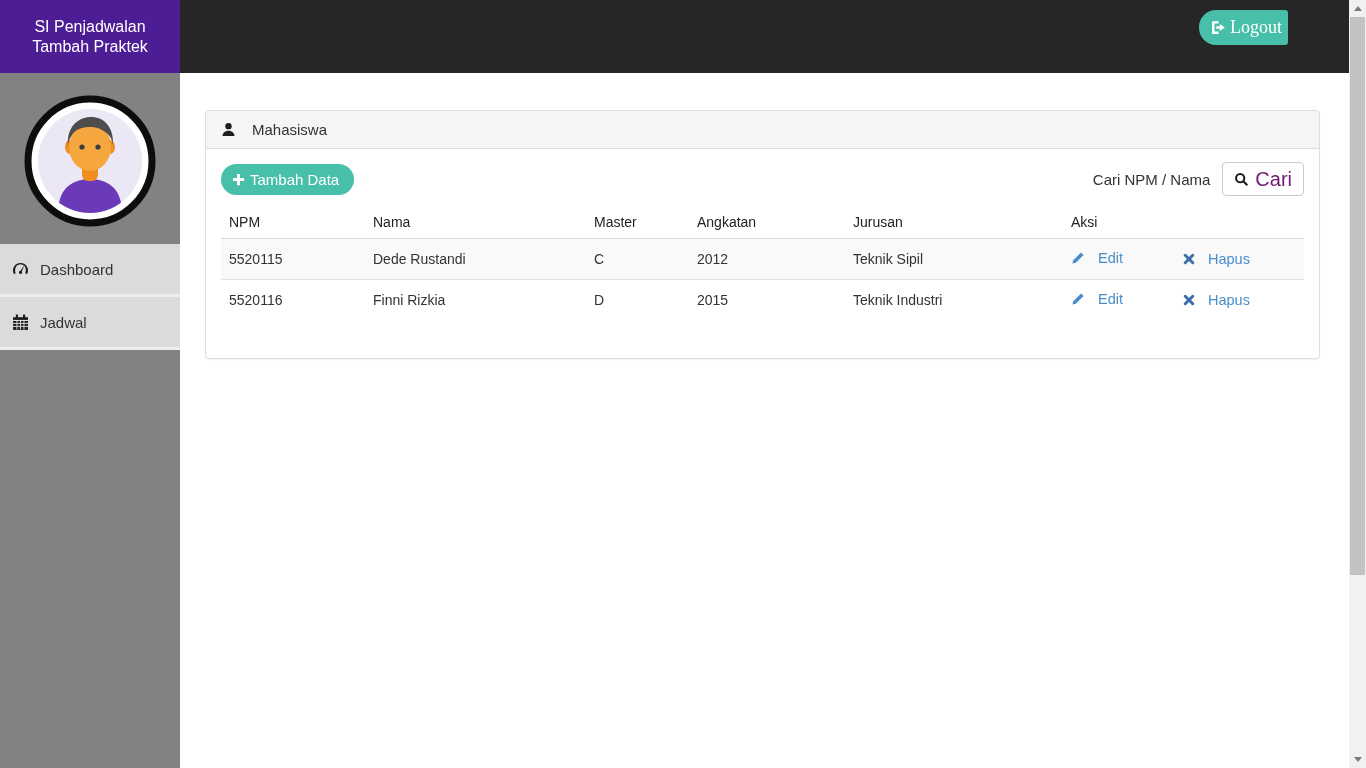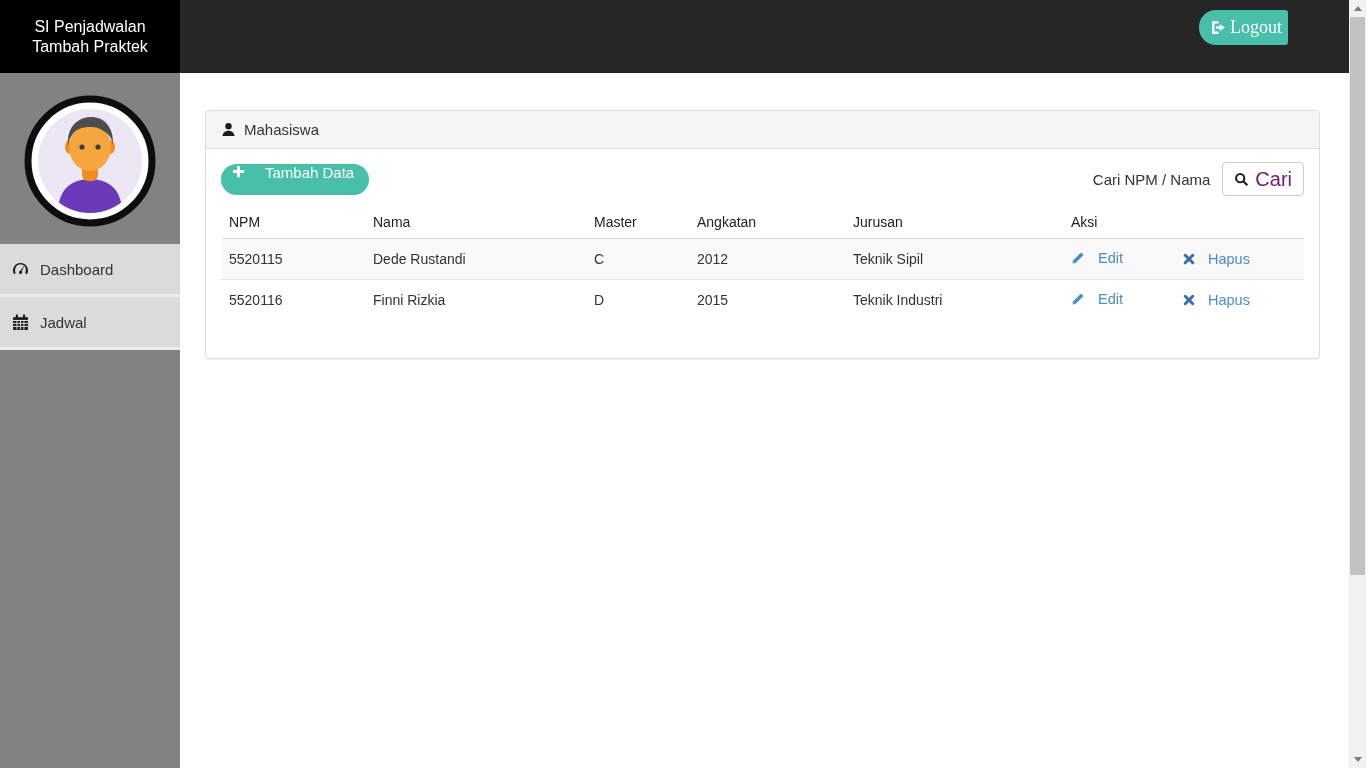--- a/index.html
+++ b/index.html
@@ -3,21 +3,21 @@
 <meta charset="utf-8">
 <style>
   * { margin:0; padding:0; box-sizing:border-box; }
   html,body { width:1366px; height:768px; overflow:hidden; }
   body { font-family:"Liberation Sans", sans-serif; background:#fff; }
 
   .screen { position:relative; width:1366px; height:768px; background:#fff; overflow:hidden; }
 
   
   .navbar { position:absolute; left:0; top:0; width:1349px; height:73px; background:#262626; }
-  .brand { position:absolute; left:0; top:0; width:180px; height:73px; background:#000000;
+  .brand { position:absolute; left:0; top:0; width:180px; height:73px; background:#4c1d95;
            color:#fff; display:flex; flex-direction:column; align-items:center; justify-content:center;
            font-size:16px; line-height:20px; text-align:center; }
   .logout-btn { position:absolute; top:10px; right:61px; height:35px; background:#48bfa8;
                 color:#fff; border:none; border-radius:17px 3px 3px 17px; padding:0 6px 0 11px;
                 display:flex; align-items:center; gap:3px; cursor:pointer;
                 font-family:"Liberation Serif", serif; font-size:18px; }
   .logout-btn svg { display:block; }
 
   
   .sidebar { position:absolute; left:0; top:73px; width:180px; height:695px; background:#828282; }
@@ -27,28 +27,28 @@
                display:flex; align-items:center; gap:11px; padding:0 12px; color:#333;
                font-size:15px; cursor:pointer; }
   .menu-item .mi-icon { width:17px; display:flex; justify-content:center; color:#1d1d1d; }
   .menu-item .chev { position:absolute; right:13px; top:18px; color:#333; }
 
   
   .content { position:absolute; left:180px; top:73px; width:1169px; height:695px; background:#fff; }
   .panel { position:absolute; left:25px; top:37px; width:1115px; height:249px; background:#fff;
            border:1px solid #ddd; border-radius:4px; box-shadow:0 1px 1px rgba(0,0,0,.05); }
   .panel-header { height:38px; background:#f5f5f5; border-bottom:1px solid #ddd;
-                  border-radius:3px 3px 0 0; display:flex; align-items:center; gap:8px;
+                  border-radius:3px 3px 0 0; display:flex; align-items:center; gap:16px;
                   padding:0 15px; color:#333; font-size:15px; }
   .panel-header svg { color:#1d1d1d; }
   .panel-body { padding:13px 15px 0 15px; }
 
   .toolbar { display:flex; align-items:center; justify-content:space-between; }
   .btn-add { background:#48bfa8; color:#fff; border:none; border-radius:16px; height:31px;
-             padding:0 15px 0 10px; font-size:15px; display:flex; gap:19px; cursor:pointer; }
+             padding:0 15px 0 10px; font-size:15px; display:flex; align-items:center; gap:4px; cursor:pointer; }
   .search-group { display:flex; align-items:center; }
   .search-label { font-size:15px; color:#333; margin-right:7px; }
   .search-input { width:178px; height:34px; border:1px solid #ccc; border-radius:4px;
                   padding:0 11px; font-size:15px; color:#555; outline:none; }
   .search-input::placeholder { color:#9a9a9a; }
   .btn-cari { margin-left:5px; height:34px; background:#fff; border:1px solid #ccc; border-radius:4px;
               padding:0 11px; font-size:20px; color:#701a75; display:flex; align-items:center; gap:6px; cursor:pointer; }
   .btn-cari svg { color:#1d1d1d; }
 
   table.data { width:100%; border-collapse:collapse; margin-top:12px; font-size:14px; color:#333; }

